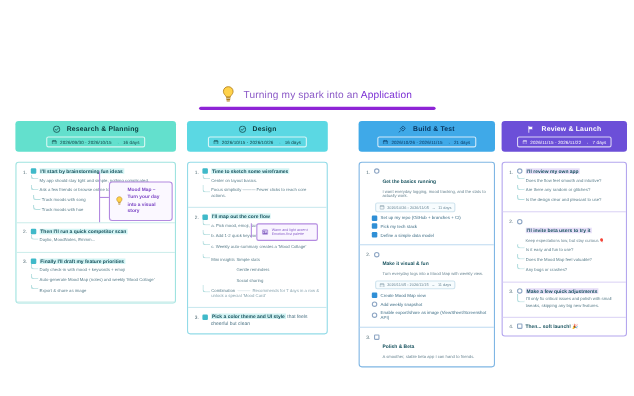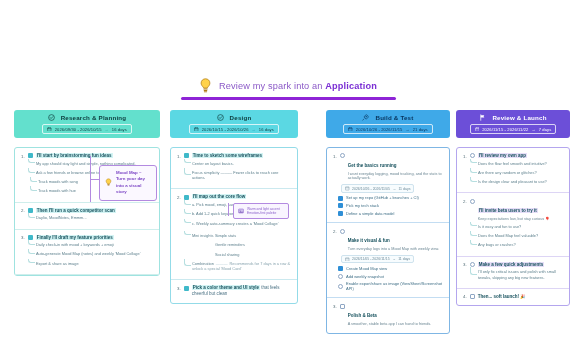--- a/index.html
+++ b/index.html
@@ -14,21 +14,21 @@
   
   .title-wrap {
     position: absolute; left: 0; top: 78px; width: 576px;
     display: flex; flex-direction: column; align-items: center;
   }
   .title-row { display: flex; align-items: center; gap: 7px; }
   .bulb-icon { width: 13px; height: 15px; display: block; }
   .title-text {
     font-size: 9.2px; color: #8b59c7; letter-spacing: .15px; white-space: nowrap;
   }
-  .title-text b { color: #7b2fd4; font-weight: bold; }
+  .title-text b { color: #7b2fd4; font-weight: normal; }
   .title-rule {
     margin-top: 4px; width: 215px; height: 3px;
     background: #8e24d6; border-radius: 2px;
   }
 
   
   .col { position: absolute; top: 110px; }
   .col-0 { left: 14px;  width: 146px; }
   .col-1 { left: 170px; width: 128px; }
   .col-2 { left: 326px; width: 124px; }
@@ -126,21 +126,21 @@
 
   <div class="title-wrap">
     <div class="title-row">
       <svg class="bulb-icon" viewBox="0 0 24 28">
         <path d="M12 1.5c-4.7 0-8.2 3.5-8.2 7.9 0 3 1.5 5 3.1 6.7.9 1 1.4 1.8 1.6 2.7h7c.2-.9.7-1.7 1.6-2.7 1.6-1.7 3.1-3.7 3.1-6.7 0-4.4-3.5-7.9-8.2-7.9z" fill="#ffd24a" stroke="#b07d18" stroke-width="1.4"></path>
         <rect x="8" y="19.5" width="8" height="2.1" rx="1" fill="#b07d18"></rect>
         <rect x="8.6" y="22.6" width="6.8" height="2.1" rx="1" fill="#b07d18"></rect>
         <path d="M10 25.8h4" stroke="#b07d18" stroke-width="1.6" stroke-linecap="round"></path>
       </svg>
       <div class="title-text">
-        <span>Review my spark into an </span><b>Application</b>
+        <span>Turning my spark into an </span><b>Application</b>
       </div>
     </div>
     <div class="title-rule"></div>
   </div>
 
   <div class="col col-0">
     <div class="pill teal">
       <div class="pill-title">
         <svg class="pill-ico" viewBox="0 0 16 16">
           <circle cx="8" cy="8" r="6.6" fill="none" stroke="#0d3b3d" stroke-width="1.5"></circle>

